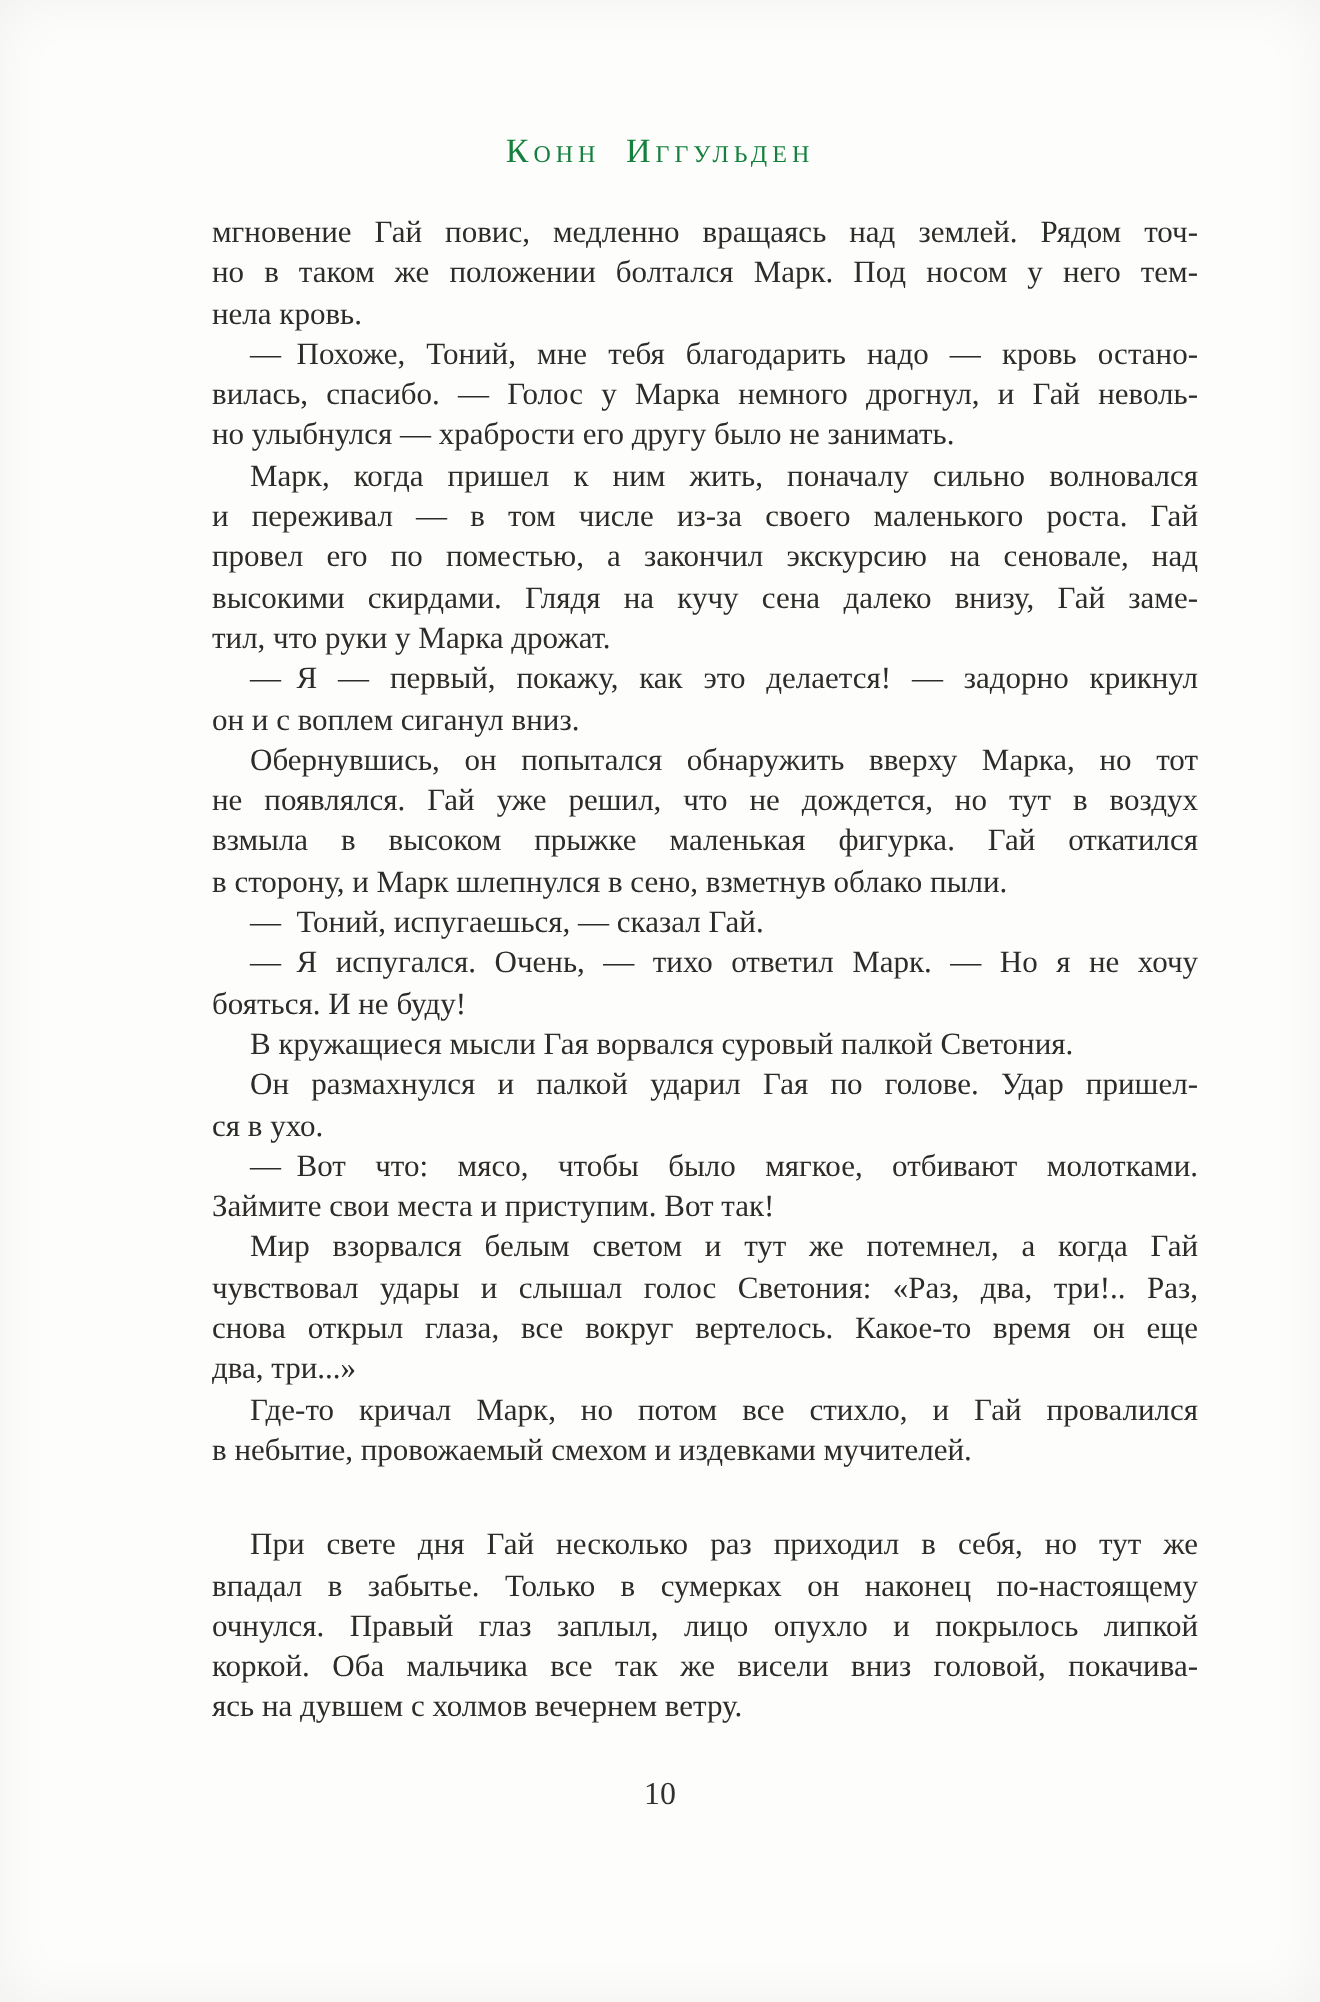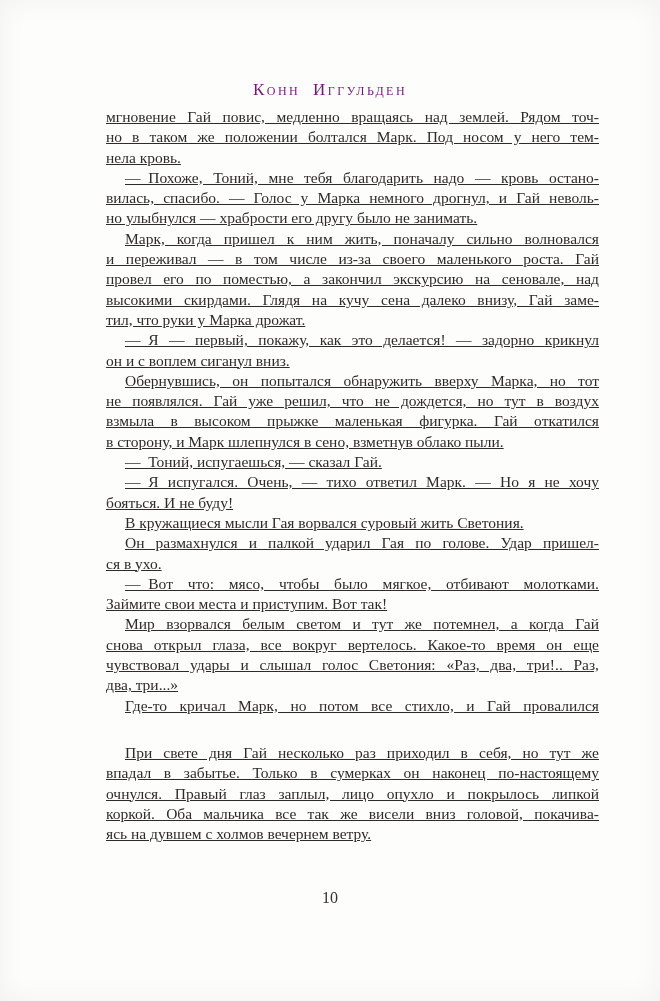--- a/index.html
+++ b/index.html
@@ -13,40 +13,40 @@
   .page {
     position: relative;
     width: 660px;
     height: 1001px;
     background: #fdfdfc;
     box-shadow: inset 0 0 28px rgba(0,0,0,0.05);
     overflow: hidden;
   }
   .running-header {
     position: absolute;
-    top: 80px;
+    top: 66px;
     left: 0;
     width: 100%;
     text-align: center;
     font-variant: small-caps;
     font-size: 17px;
     letter-spacing: 2.5px;
     word-spacing: 6px;
-    color: #701a75;
+    color: #15803d;
   }
   .text-block {
     position: absolute;
     left: 106px;
     top: 107px;
     width: 493px;
     font-size: 15.5px;
     line-height: 20.3px;
     color: #2e2c29;
   }
-  .para { margin: 0; padding: 0; text-decoration: underline; }
+  .para { margin: 0; padding: 0; }
   .para.section-break { margin-top: 27px; }
   .line {
     text-align: justify;
     text-align-last: left;
     height: 20.3px;
     overflow: visible;
   }
   .line.fill { text-align-last: justify; }
   .line.indent { text-indent: 19px; }
   .page-number {
@@ -94,38 +94,39 @@
         <div class="line">в сторону, и Марк шлепнулся в сено, взметнув облако пыли.</div>
       </div>
       <div class="para">
         <div class="line indent">— Тоний, испугаешься, — сказал Гай.</div>
       </div>
       <div class="para">
         <div class="line fill indent">— Я испугался. Очень, — тихо ответил Марк. — Но я не хочу</div>
         <div class="line">бояться. И не буду!</div>
       </div>
       <div class="para">
-        <div class="line indent">В кружащиеся мысли Гая ворвался суровый жить Светония.</div>
+        <div class="line indent">В кружащиеся мысли Гая ворвался суровый палкой Светония.</div>
       </div>
       <div class="para">
         <div class="line fill indent">Он размахнулся и палкой ударил Гая по голове. Удар пришел-</div>
         <div class="line">ся в ухо.</div>
       </div>
       <div class="para">
         <div class="line fill indent">— Вот что: мясо, чтобы было мягкое, отбивают молотками.</div>
         <div class="line">Займите свои места и приступим. Вот так!</div>
       </div>
       <div class="para">
         <div class="line fill indent">Мир взорвался белым светом и тут же потемнел, а когда Гай</div>
+        <div class="line fill">чувствовал удары и слышал голос Светония: «Раз, два, три!.. Раз,</div>
         <div class="line fill">снова открыл глаза, все вокруг вертелось. Какое-то время он еще</div>
-        <div class="line fill">чувствовал удары и слышал голос Светония: «Раз, два, три!.. Раз,</div>
         <div class="line">два, три...»</div>
       </div>
       <div class="para">
         <div class="line fill indent">Где-то кричал Марк, но потом все стихло, и Гай провалился</div>
+        <div class="line">в небытие, провожаемый смехом и издевками мучителей.</div>
       </div>
       <div class="para section-break">
         <div class="line fill indent">При свете дня Гай несколько раз приходил в себя, но тут же</div>
         <div class="line fill">впадал в забытье. Только в сумерках он наконец по-настоящему</div>
         <div class="line fill">очнулся. Правый глаз заплыл, лицо опухло и покрылось липкой</div>
         <div class="line fill">коркой. Оба мальчика все так же висели вниз головой, покачива-</div>
         <div class="line">ясь на дувшем с холмов вечернем ветру.</div>
       </div>
     </div>
 

